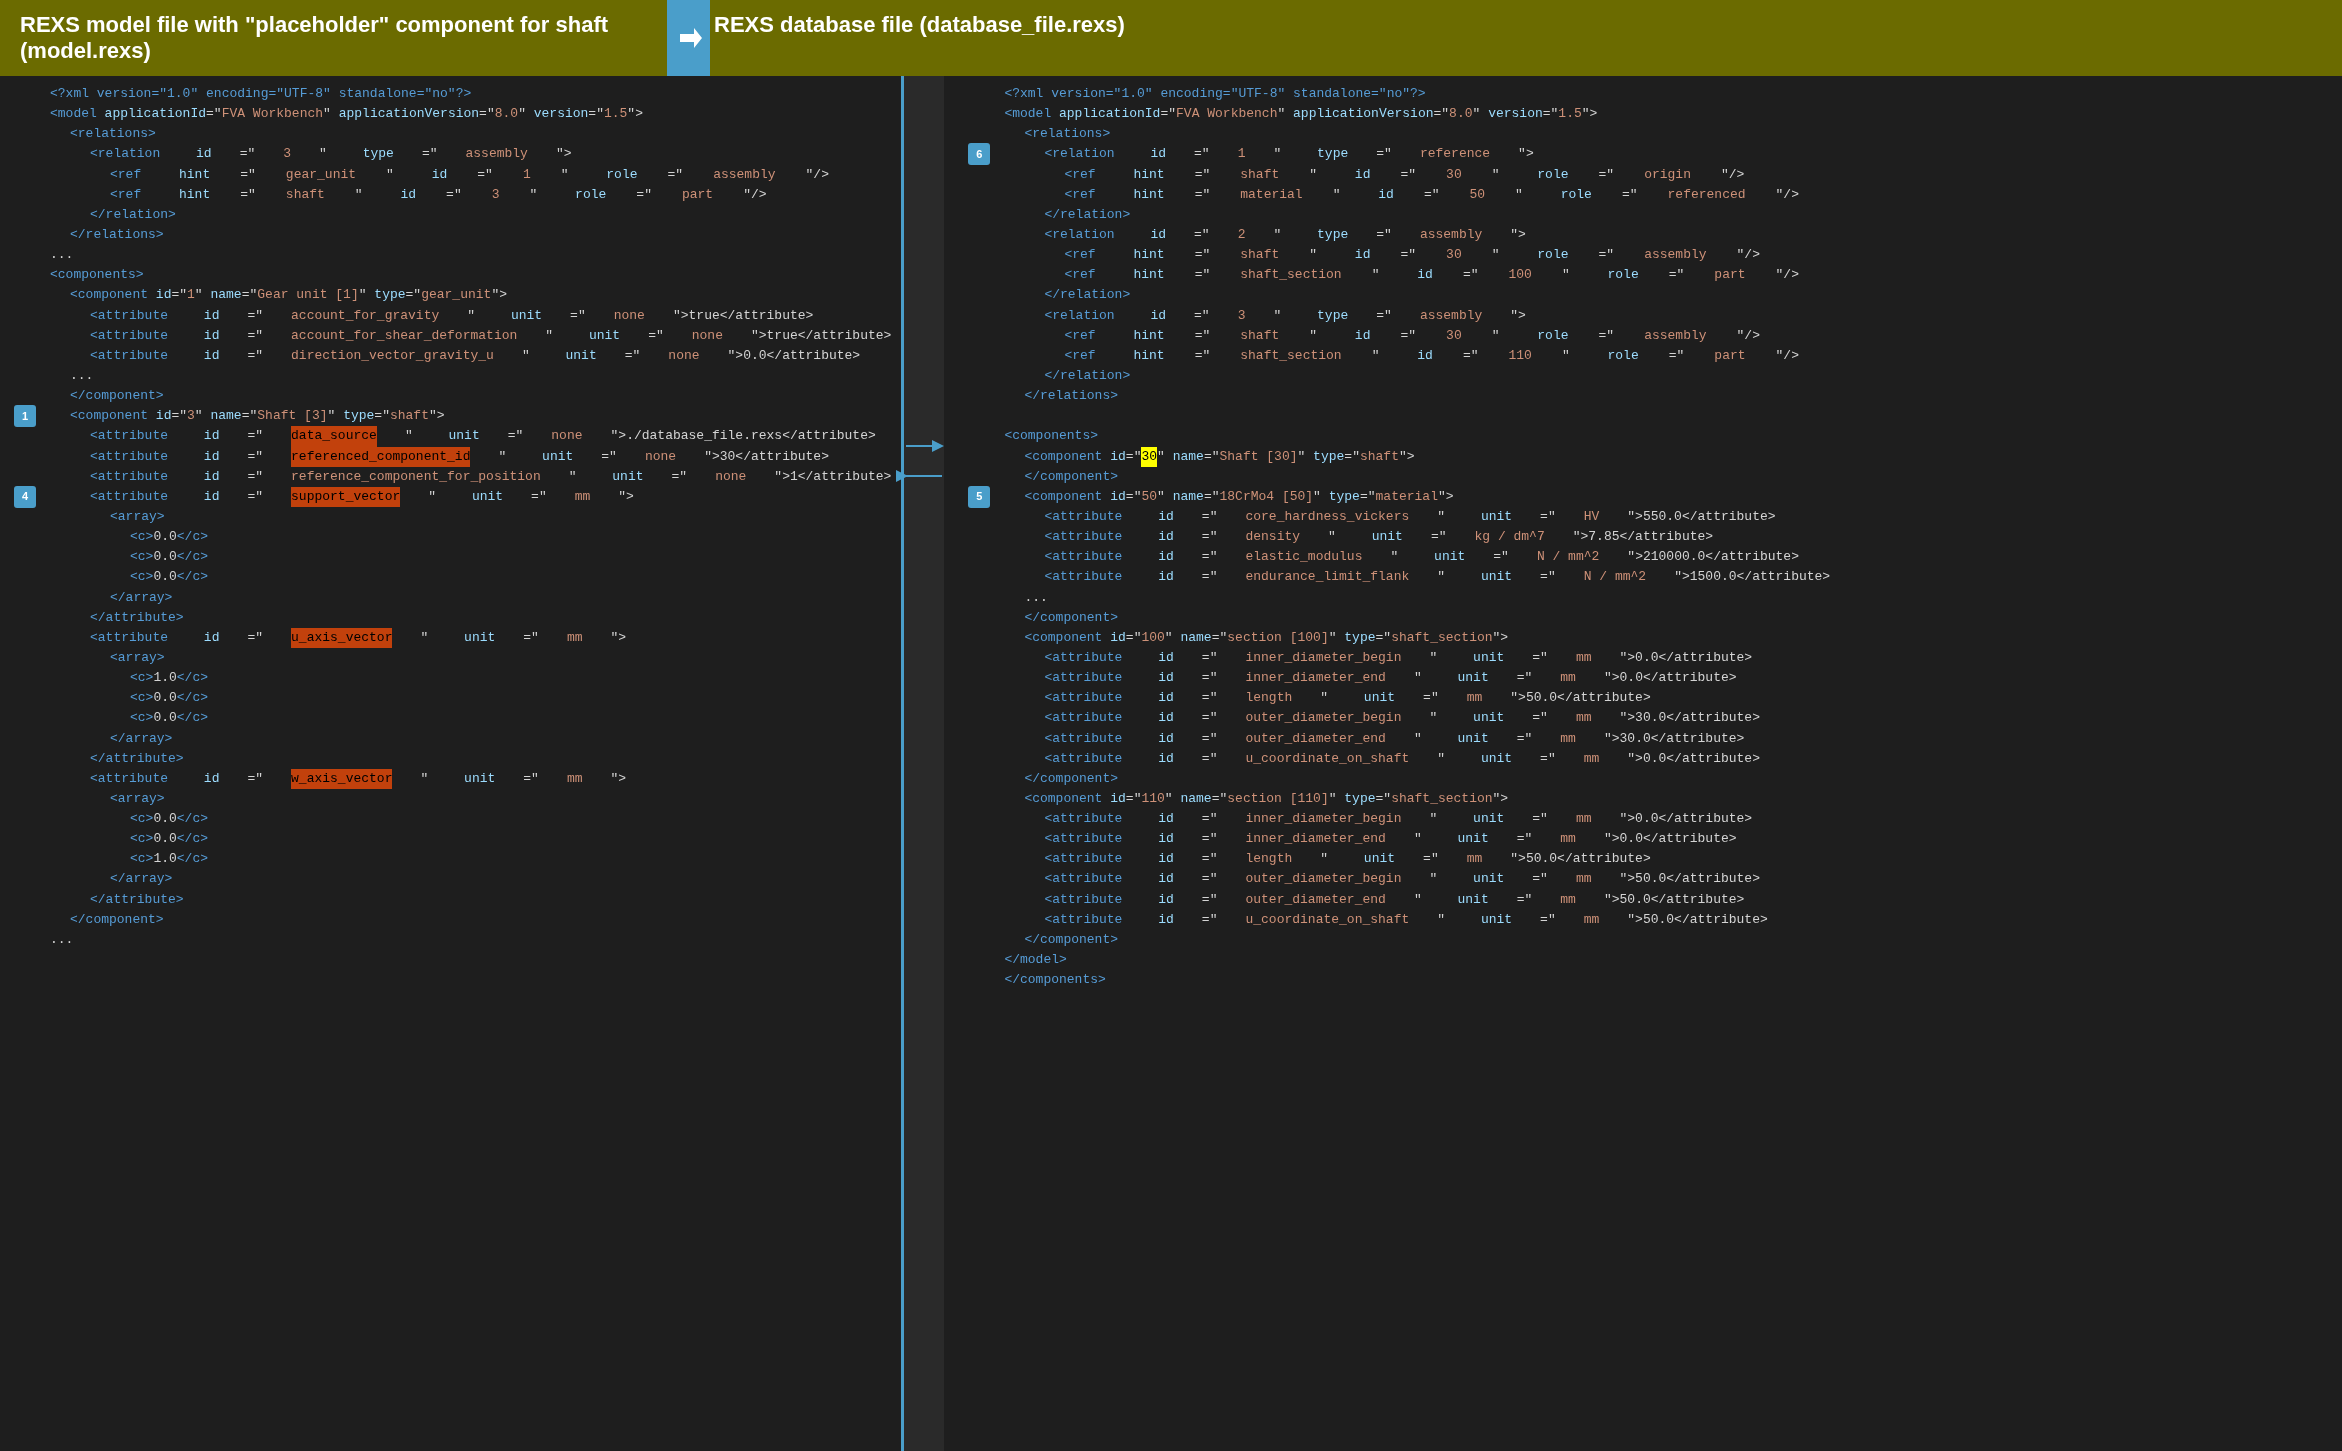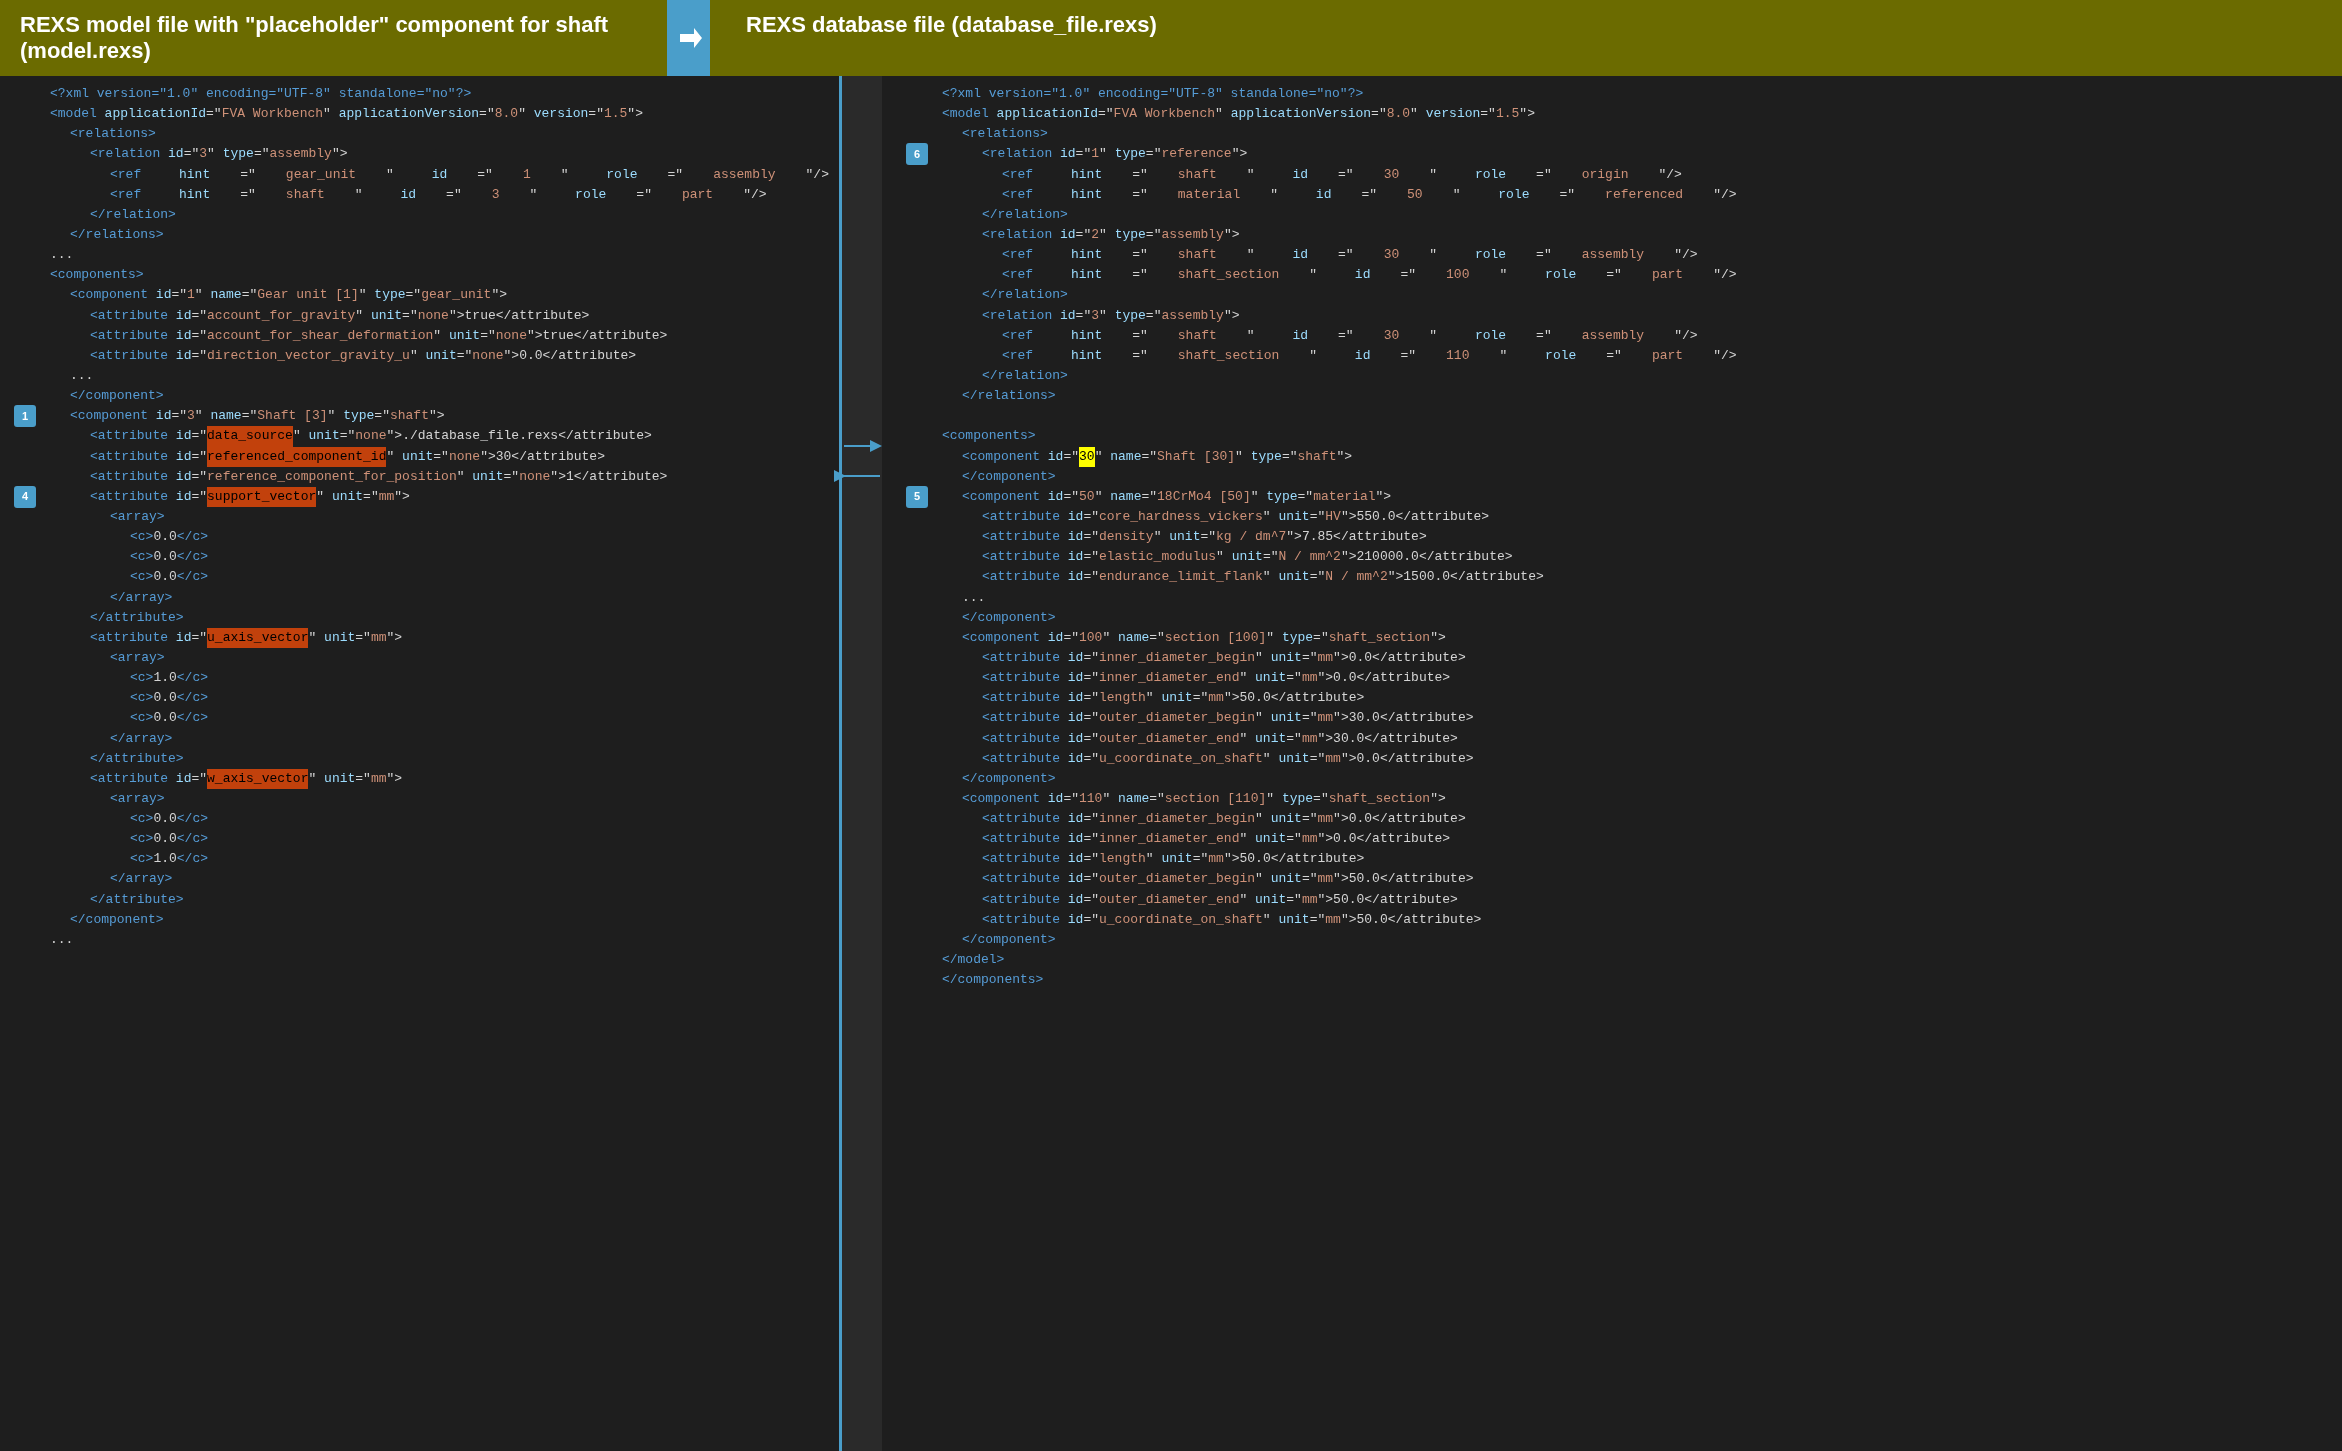--- a/index.html
+++ b/index.html
@@ -44,21 +44,21 @@
       justify-content: center;
       flex-shrink: 0;
     }
 
     .header-right {
       background: #6b6b00;
       color: #ffffff;
       font-family: Arial, sans-serif;
       font-size: 22px;
       font-weight: bold;
-      padding: 12px 36px;
+      padding: 12px 4px;
       flex: 1;
     }
 
     .content-row {
       display: flex;
       flex-direction: row;
       flex: 1;
     }
 
     .panel-left {
@@ -132,21 +132,21 @@
       background-color: #c2410c;
       color: #000000;
     }
 
     .highlight-30 {
       background-color: #ffff00;
       color: #000000;
     }
 
     .section-indent-1 { padding-left: 20px; }
-    .section-indent-2 { padding-left: 40px; }
+    .section-indent-2 { padding-left: 40px; gap: 28px; }
     .section-indent-3 { padding-left: 60px; gap: 30px; }
     .section-indent-4 { padding-left: 80px; }
 
     .panel-left-inner {
       padding-left: 40px;
     }
 
     .panel-right-inner {
       padding-left: 50px;
     }

